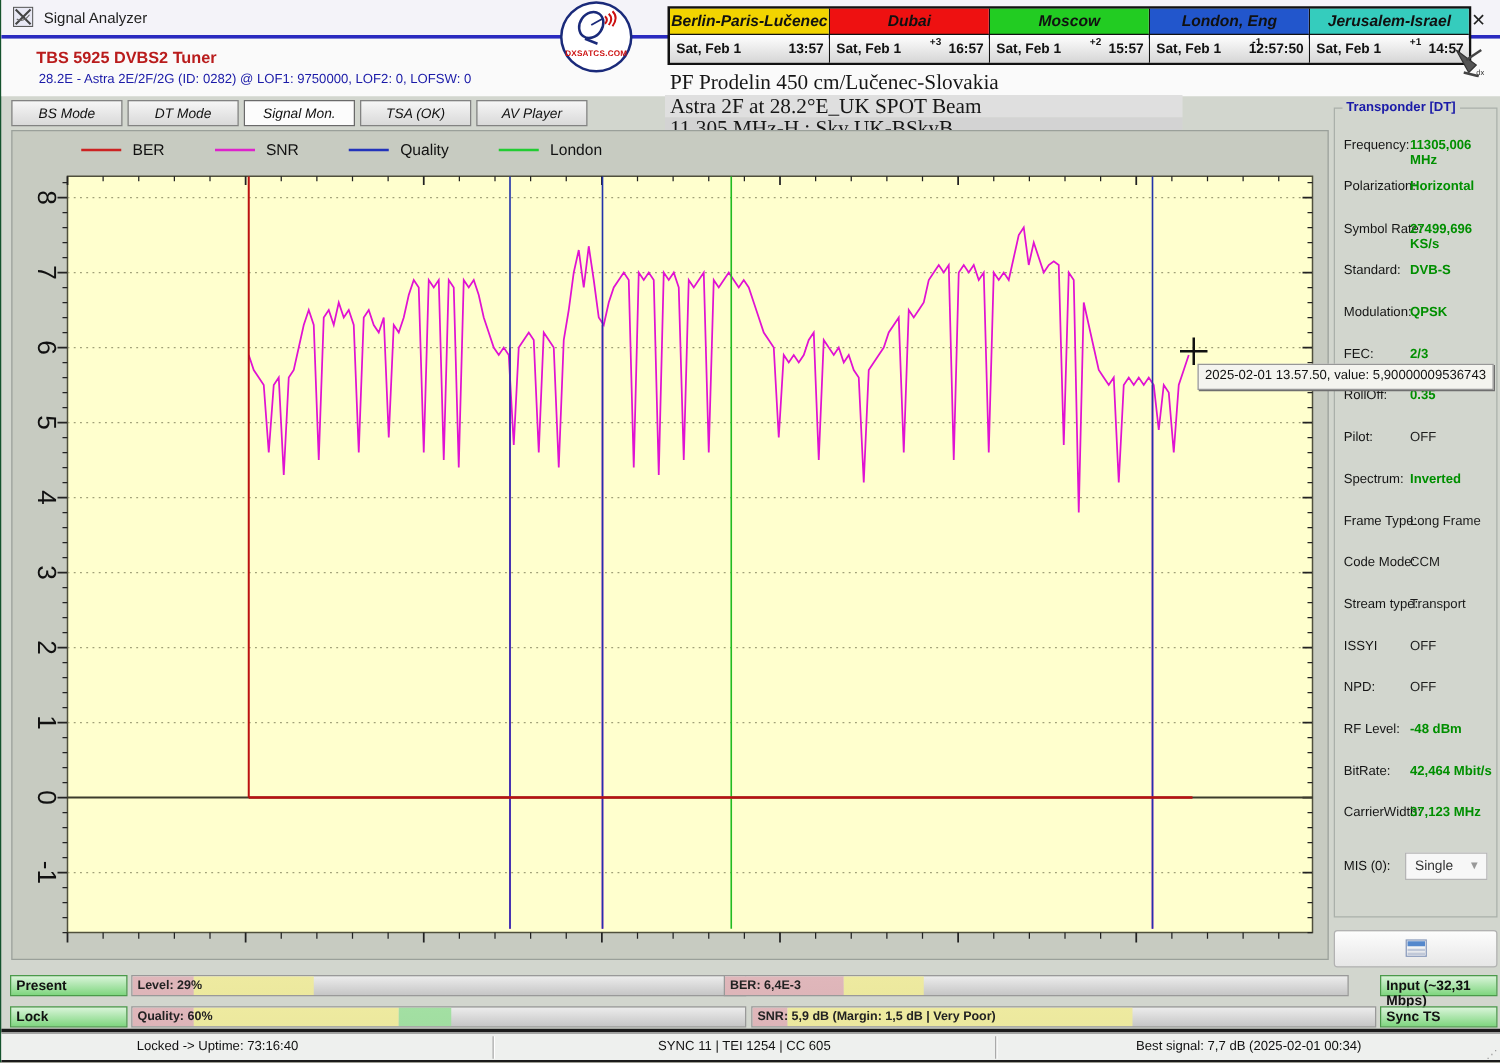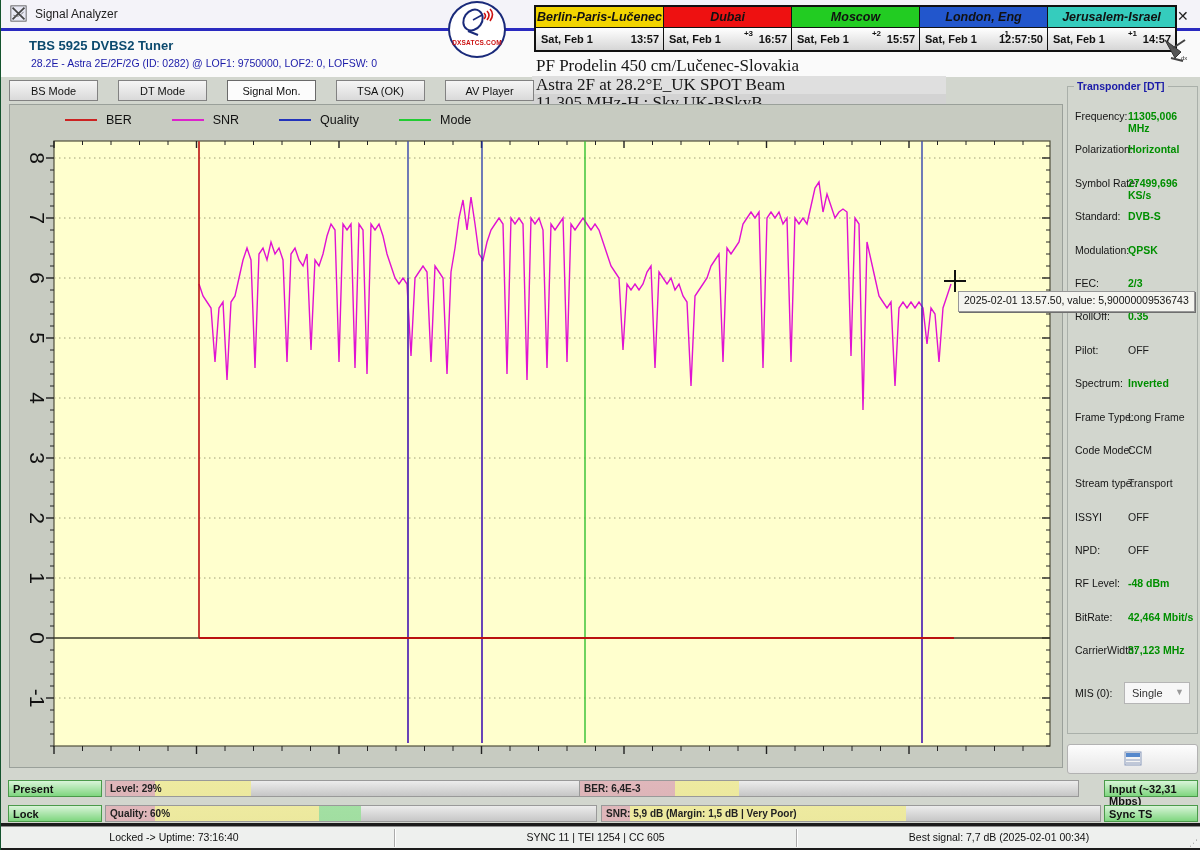--- a/index.html
+++ b/index.html
@@ -3,21 +3,21 @@
 <meta charset="utf-8">
 <style>
   html,body{margin:0;padding:0;background:#888;}
   .app{position:relative;width:1200px;height:850px;background:#d2d6ce;overflow:hidden;
        font-family:"Liberation Sans",sans-serif;color:#111;border-left:1px solid #14532d;}
   
   .titlebar{position:absolute;left:0;top:0;width:1200px;height:28px;background:#f4f3f9;border-bottom:3px solid #2a2ac0;}
   .titlebar .ticon{position:absolute;left:9px;top:5px;width:17px;height:17px;}
   .titlebar .ttext{position:absolute;left:34px;top:7px;font-size:12px;color:#222;}
   .white-band{position:absolute;left:0;top:31px;width:1200px;height:46px;background:#fafafa;}
-  .tuner-name{position:absolute;left:28px;top:38px;font-size:13px;font-weight:bold;color:#0c4a6e;}
+  .tuner-name{position:absolute;left:28px;top:38px;font-size:13px;font-weight:bold;color:#b91c1c;}
   .tuner-details{position:absolute;left:30px;top:57px;font-size:10.5px;color:#1a1aa8;}
   
   .logo{position:absolute;left:447px;top:1px;width:58px;height:57px;background:#fff;border:2px solid #1a2a7a;border-radius:50%;box-sizing:border-box;text-align:center;}
   .logo svg{margin-top:4px;}
   .logo .ltext{font-size:6.5px;font-weight:bold;color:#cc1111;letter-spacing:0.2px;margin-top:-2px;}
   
   .clocks{position:absolute;left:533px;top:5px;display:flex;border:2px solid #111;}
   .clock{width:127px;border-right:1px solid #111;}
   .clock:last-child{border-right:none;}
   .clock-head{height:20px;line-height:20px;text-align:center;font-size:12.5px;font-weight:bold;font-style:italic;border-bottom:1px solid #111;}
@@ -27,21 +27,21 @@
   .c-time{position:absolute;right:4px;top:5px;font-size:11px;font-weight:bold;}
   .close-x{position:absolute;left:1176px;top:8px;font-size:14px;color:#222;cursor:default;}
   .cursor-sat{position:absolute;left:1160px;top:36px;}
   
   .info-block{position:absolute;left:531px;top:57px;width:414px;font-family:"Liberation Serif",serif;font-size:17px;line-height:18.5px;color:#161616;}
   .info-block .il{padding-left:4px;}
   .info-block .il:nth-child(2){background:#dfdfdf;}
   .info-block .il:nth-child(3){background:#d3d3d3;}
   .info-block .il:nth-child(4){background:#dadada;}
   
-  .mode-buttons{position:absolute;left:8px;top:80px;display:flex;gap:20px;}
+  .mode-buttons{position:absolute;left:8px;top:80px;display:flex;gap:4px;font-style:italic;}
   .mbtn{width:89px;height:21px;font-size:11px;text-align:center;line-height:20px;
         background:linear-gradient(#f6f6f6,#d9d9d9);border:1px solid #828282;box-sizing:border-box;}
   .mbtn.active{background:#fcfcfc;border:1px solid #6a6a6a;font-weight:normal;}
   
   .chart-panel{position:absolute;left:8px;top:104px;width:1054px;height:664px;background:#c7cbc1;border:1px solid #9aa09a;box-sizing:border-box;}
   .legend{position:absolute;left:55px;top:8px;display:flex;gap:40px;}
   .litem{display:flex;align-items:center;gap:9px;font-size:12.5px;}
   .lline{width:32px;height:0;border-top:2px solid #000;}
   #chart-svg{position:absolute;left:0;top:0;}
   
@@ -179,21 +179,21 @@
       <div class="litem">
         <span class="lline" style="border-top-color: rgb(221, 34, 204);"></span>
         <span>SNR</span>
       </div>
       <div class="litem">
         <span class="lline" style="border-top-color: rgb(34, 51, 187);"></span>
         <span>Quality</span>
       </div>
       <div class="litem">
         <span class="lline" style="border-top-color: rgb(34, 204, 51);"></span>
-        <span>Mode</span>
+        <span>London</span>
       </div>
     </div>
     <svg id="chart-svg" width="1052" height="662">
         <rect x="44" y="36" width="996" height="605" fill="#ffffce" stroke="#50503c" stroke-width="1.2"></rect>
         <line x1="44" y1="53" x2="1040" y2="53" stroke="#a0a078" stroke-width="1" stroke-dasharray="1.5 3.5"></line>
         <line x1="44" y1="113" x2="1040" y2="113" stroke="#a0a078" stroke-width="1" stroke-dasharray="1.5 3.5"></line>
         <line x1="44" y1="173" x2="1040" y2="173" stroke="#a0a078" stroke-width="1" stroke-dasharray="1.5 3.5"></line>
         <line x1="44" y1="233" x2="1040" y2="233" stroke="#a0a078" stroke-width="1" stroke-dasharray="1.5 3.5"></line>
         <line x1="44" y1="293" x2="1040" y2="293" stroke="#a0a078" stroke-width="1" stroke-dasharray="1.5 3.5"></line>
         <line x1="44" y1="353" x2="1040" y2="353" stroke="#a0a078" stroke-width="1" stroke-dasharray="1.5 3.5"></line>

